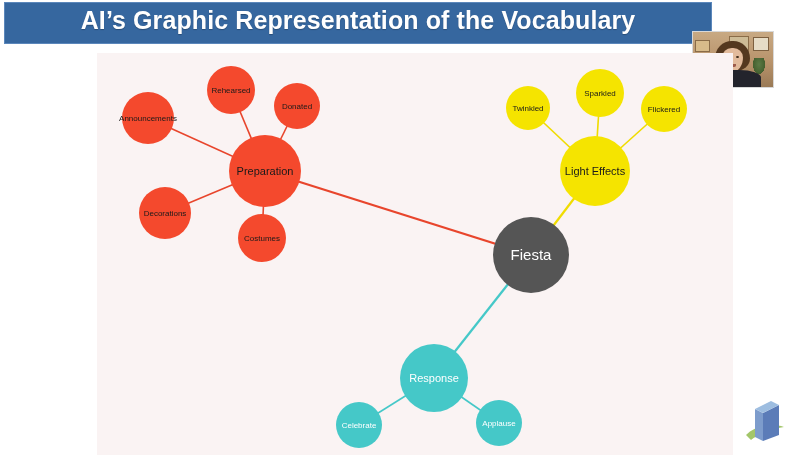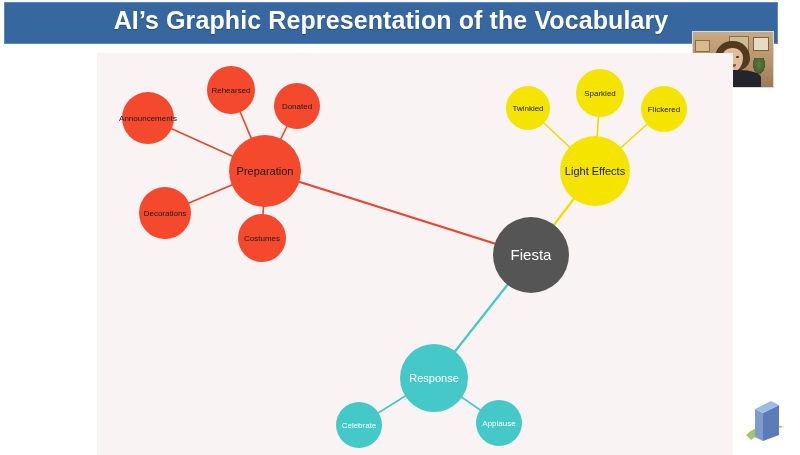--- a/index.html
+++ b/index.html
@@ -13,21 +13,21 @@
     position: relative;
     overflow: hidden;
     font-family: "Liberation Sans", sans-serif;
   }
 
   
   #title-bar {
     position: absolute;
     left: 4px;
     top: 2px;
-    width: 774px;
+    width: 708px;
     height: 42px;
     background: #36679f;
     border: 1px solid #5b87bb;
     box-sizing: border-box;
   }
   #title-text {
     position: absolute;
     left: 0;
     right: 0;
     top: 3px;

